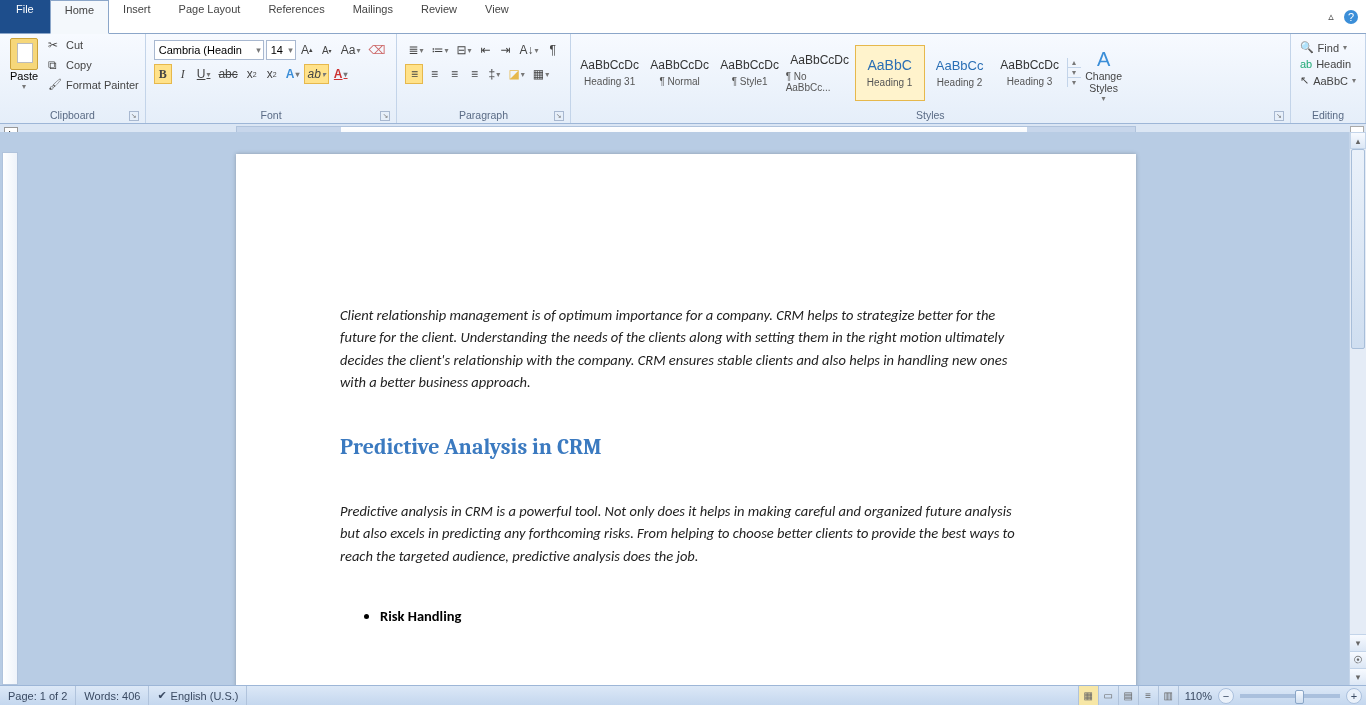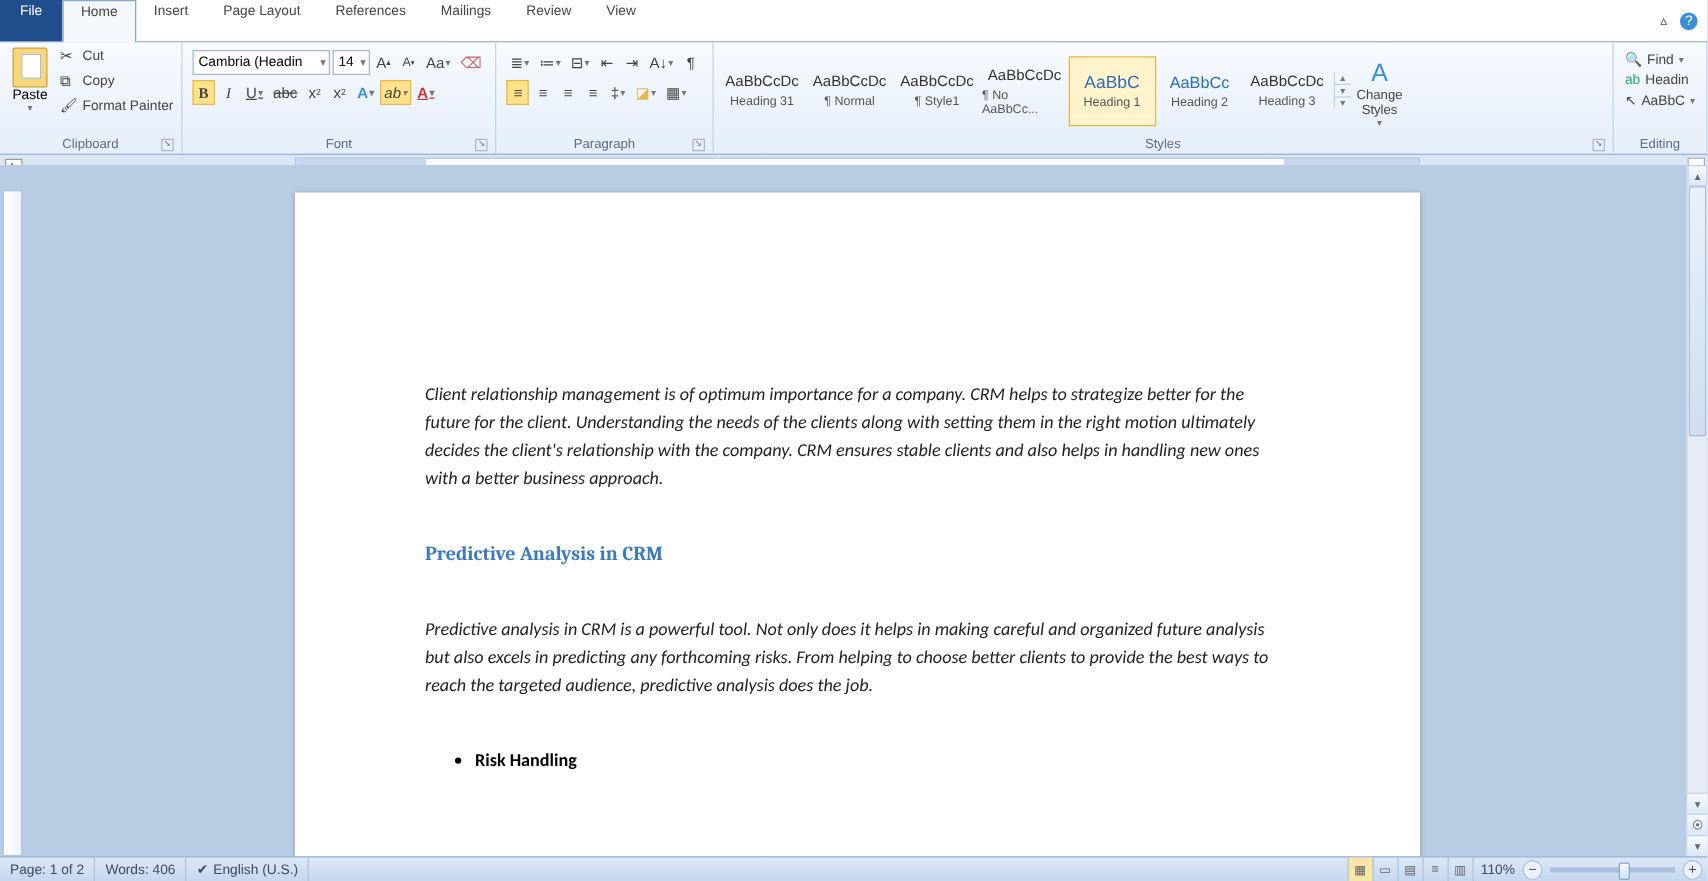--- a/index.html
+++ b/index.html
@@ -71,21 +71,21 @@
 .hruler-shade-l { position:absolute; left:0; width:104px; top:0; bottom:0; background:#c7d6eb;}
 .hruler-shade-r { position:absolute; right:0; width:108px; top:0; bottom:0; background:#c7d6eb;}
 .ruler-toggle { position: absolute; right: 2px; top: 2px; width: 14px; height: 14px; border: 1px solid #aaa; background: #fff; }
 
 
 .doc-area { position: absolute; top: 132px; left: 0; right: 17px; bottom: 20px; background: #b8cce4; overflow: hidden; }
 .vruler { position: absolute; left: 2px; top: 20px; width: 16px; bottom: 0; background: linear-gradient(90deg,#fff,#eef3fa); border: 1px solid #b0c3dc; }
 .page { position: absolute; left: 236px; top: 22px; width: 900px; background: #fff; box-shadow: 0 0 4px rgba(0,0,0,0.25); padding: 150px 104px 40px; min-height: 1000px;}
 .doc-h1 { font-family: Cambria, Georgia, serif; color: #2a5a94; font-size: 20px; font-weight: bold; margin-bottom: 40px; }
 .doc-p { font-family: Calibri, sans-serif; font-size: 14.5px; line-height: 1.55; color: #222; margin-bottom: 40px; font-style: italic; }
-.doc-h2 { font-family: Cambria, Georgia, serif; color: #3b7ac0; font-size: 16px; font-weight: bold; margin-bottom: 40px; }
+.doc-h2 { font-family: Cambria, Georgia, serif; color: #3b7ac0; font-size: 22px; font-weight: bold; margin-bottom: 40px; }
 .doc-ul { margin-left: 40px; }
 .doc-ul li { font-family: Calibri, sans-serif; font-size: 14.5px; font-weight: bold; list-style: disc; }
 
 
 .vscroll { position: absolute; right: 0; top: 132px; bottom: 20px; width: 17px; background: #e5ecf6; border-left: 1px solid #c3d4e9; }
 .vscroll .arrow { height: 17px; background: linear-gradient(#f7faff,#dce7f5); border: 1px solid #c3d4e9; font-size: 9px; display:flex; align-items:center; justify-content:center; color:#666;}
 .vscroll .track { position: absolute; top: 17px; bottom: 51px; left: 0; right: 0; }
 .vscroll .thumb { position: absolute; top: 0; height: 200px; left: 1px; right: 1px; background: linear-gradient(#eaf1fa,#cfdef0); border: 1px solid #a8bed9; border-radius: 2px; }
 .vscroll .nav-btns { position:absolute; bottom:0; left:0; right:0;}
 .vscroll .nav-btns div{ height:17px; border-top:1px solid #c3d4e9; font-size:9px; display:flex;align-items:center;justify-content:center; color:#666;background: linear-gradient(#f7faff,#dce7f5);}

